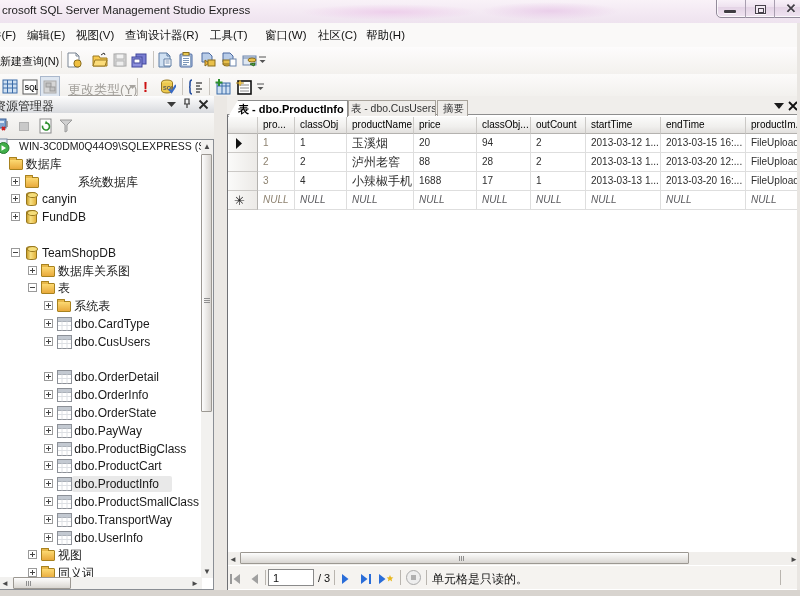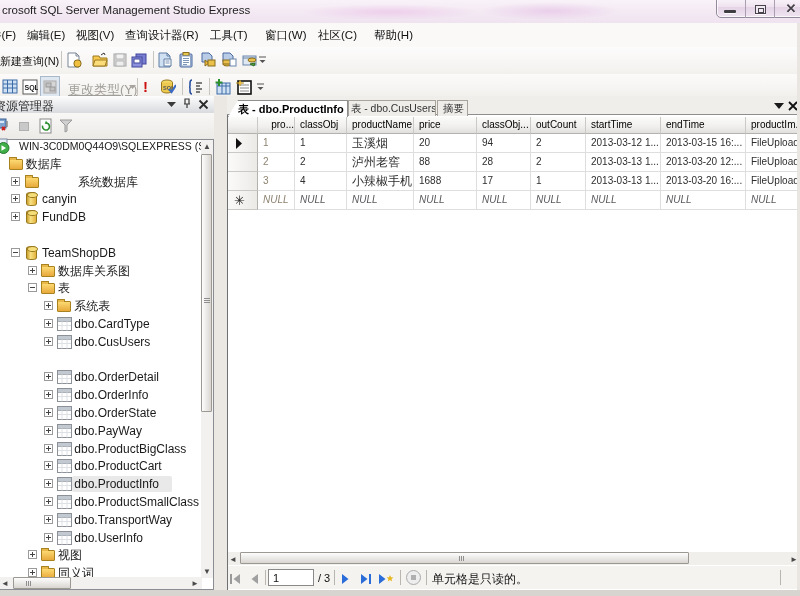--- a/index.html
+++ b/index.html
@@ -96,21 +96,21 @@
 </div>
 
 <div id="menubar" class="abs">
   <span style="left:-10px">件(F)</span>
   <span style="left:27px">编辑(E)</span>
   <span style="left:76px">视图(V)</span>
   <span style="left:125px">查询设计器(R)</span>
   <span style="left:210px">工具(T)</span>
   <span style="left:265px">窗口(W)</span>
   <span style="left:318px">社区(C)</span>
-  <span style="left:374px">帮助(H)</span>
+  <span style="left:366px">帮助(H)</span>
 </div>
 
 <div id="tb1" class="abs">
   <div class="tbtext" style="left:0px; top:7px; font-size:11px;">新建查询(N)</div>
   <div class="tsep" style="left:61px"></div>
   <svg class="ticon" style="left:66px" viewBox="0 0 16 16">
       <path d="M2 1h8l3 3v11H2z" fill="#fff" stroke="#7b8694"></path>
       <path d="M10 1v3h3" fill="none" stroke="#7b8694"></path>
       <rect x="8" y="8" width="7" height="7" rx="3" fill="#f0c040" stroke="#8a6d1d"></rect>
     </svg>
@@ -448,21 +448,21 @@
     <div class="tab" id="tab3"><span style="margin-left:5px">摘要</span></div>
     <svg class="abs" style="left:547px; top:7px;" width="10" height="7" viewBox="0 0 10 7">
         <path d="M0 0h10l-5 6z" fill="#1a1a1a"></path>
       </svg>
     <svg class="abs" style="left:561px; top:5px;" width="10" height="10" viewBox="0 0 10 10">
         <path d="M1 1l8 8M9 1l-8 8" stroke="#111" stroke-width="1.8"></path>
       </svg>
   </div>
   <div id="grid" class="abs">
       <div class="gh" style="left:0px; width:31px;"></div>
-      <div class="gh" style="left:31px; width:37px;text-align:right;">pro...</div>
+      <div class="gh" style="left:31px; width:37px;">pro...</div>
       <div class="gh" style="left:68px; width:52px;">classObj</div>
       <div class="gh" style="left:120px; width:67px;">productName</div>
       <div class="gh" style="left:187px; width:63px;">price</div>
       <div class="gh" style="left:250px; width:54px;">classObj...</div>
       <div class="gh" style="left:304px; width:55px;">outCount</div>
       <div class="gh" style="left:359px; width:75px;">startTime</div>
       <div class="gh" style="left:434px; width:85px;">endTime</div>
       <div class="gh" style="left:519px; width:80px;">productIm...</div>
       <div class="gsel" style="top:17px; height:19px;">
         <svg style="position:absolute;left:8px;top:4px" width="8" height="11" viewBox="0 0 8 11">

